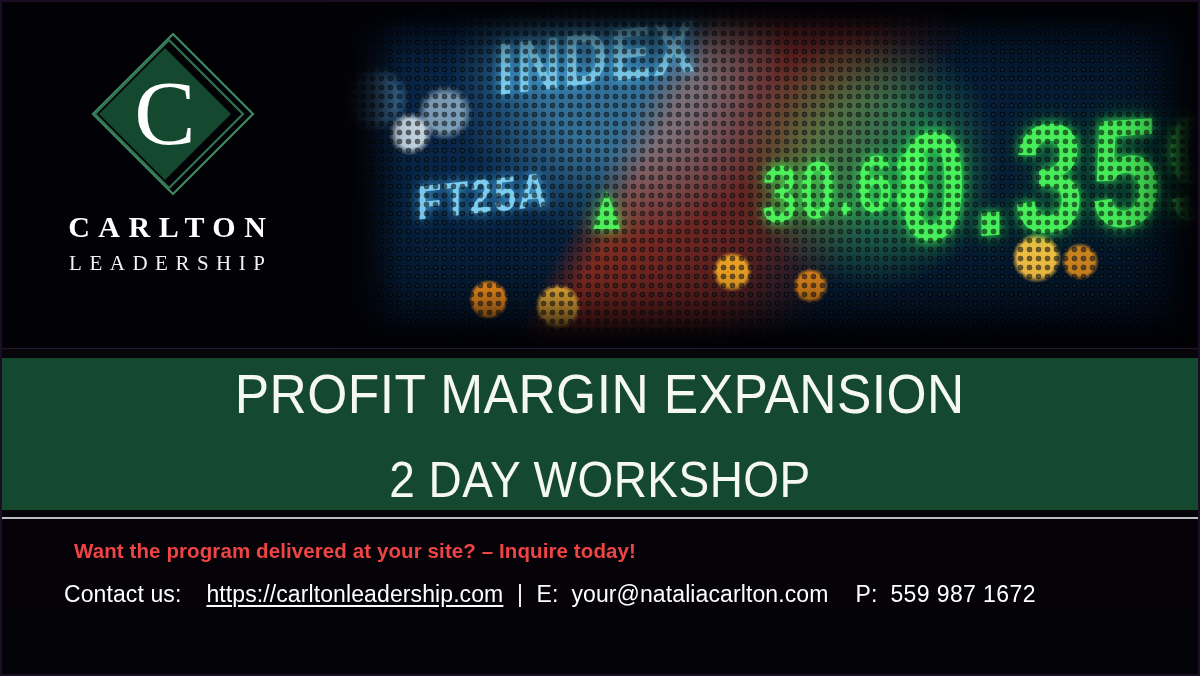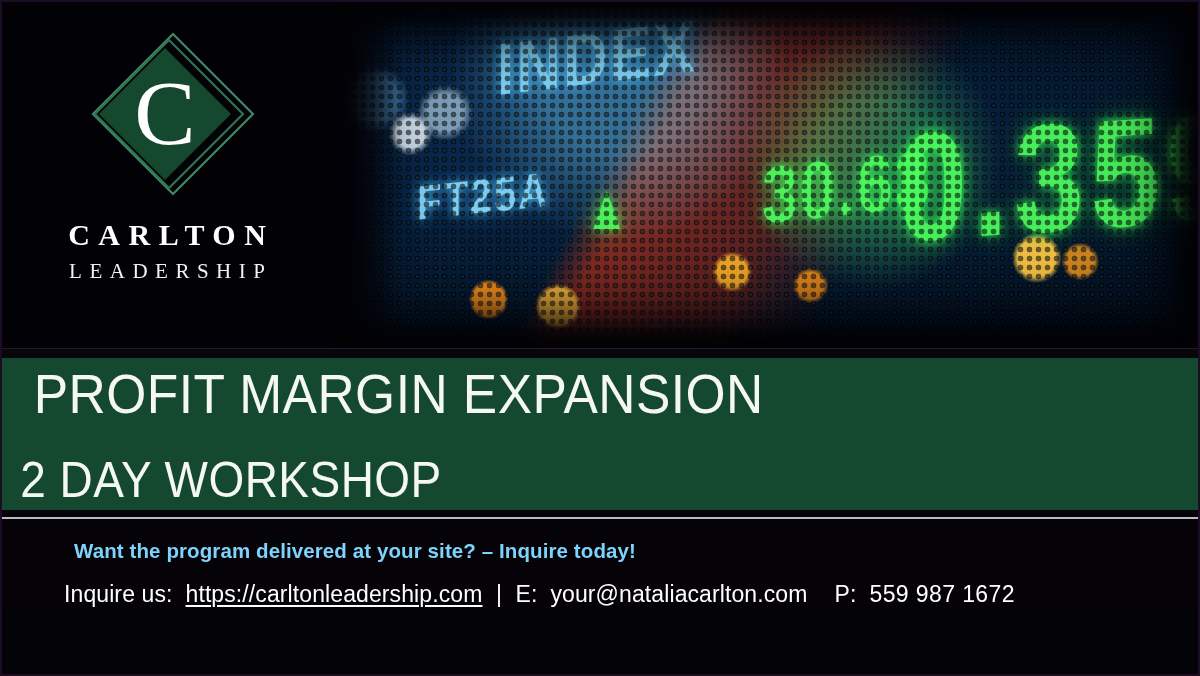--- a/index.html
+++ b/index.html
@@ -51,21 +51,21 @@
   .logo-mark svg { display:block; width:180px; height:180px; }
 
   .logo-word {
     color:#ffffff;
     font-family:"Liberation Serif", serif;
     font-weight:700;
     font-size:30px;
     letter-spacing:8.5px;
     text-indent:8.5px;
     line-height:1;
-    margin-top:8px;
+    margin-top:0;
   }
   .logo-sub {
     color:#f2f2f2;
     font-family:"Liberation Serif", serif;
     font-weight:400;
     font-size:21px;
     letter-spacing:7.5px;
     text-indent:7.5px;
     line-height:1;
     margin-top:11px;
@@ -154,21 +154,21 @@
     width:100%; height:10px;
     background:#07070b;
     border-top:1px solid #241830;
   }
   .banner {
     width:100%;
     height:152px;
     background:#14492F;
     display:flex;
     flex-direction:column;
-    align-items:flex-start;
+    align-items:center;
     justify-content:center;
     padding-top:4px;
     gap:22px;
   }
   .banner-line1 {
     color:#f5f7f2;
     font-family:"Liberation Sans Narrow","Liberation Sans", sans-serif;
     font-weight:400;
     font-size:56px;
     line-height:1.06;
@@ -192,38 +192,38 @@
   .sep-black { width:100%; height:7px; background:#050409; }
   .sep-light { width:100%; height:2px; background:#b9bcc4; }
 
   .footer {
     width:100%;
     height:auto;
     background:#050308;
     padding:20px 0 0 0;
   }
   .tagline {
-    color:#7dd3fc;
+    color:#ef4444;
     font-size:20.5px;
     font-weight:700;
     letter-spacing:.1px;
     padding-left:72px;
     line-height:1.2;
   }
   .contact {
     color:#ffffff;
     font-size:23px;
     font-weight:400;
     letter-spacing:.1px;
     padding-left:62px;
     margin-top:16px;
     line-height:1.25;
     white-space:nowrap;
   }
-  .contact .url { text-underline-offset:3px; }
+  .contact .url { text-underline-offset:3px;margin-left:12px; }
   .contact .pipe { padding:0 7px; }
   .contact .gap  { display:inline-block; width:14px; }
   .contact .phone { letter-spacing:.4px; }
 
   .tail { width:100%; height:62px; background:#030207; }
 </style>
 </head>
 <body>
 
 <div class="poster">
@@ -268,21 +268,21 @@
     <div class="banner-line2">2 DAY WORKSHOP</div>
   </div>
 
   <div class="sep-black"></div>
   <div class="sep-light"></div>
 
   <div class="footer">
     <div class="tagline">Want the program delivered at your site? – Inquire today!</div>
 
     <div class="contact">
-      <span>Inquire us:</span>
+      <span>Contact us:</span>
       <span>&nbsp;</span><a class="url" href="#" style="color:#fff">https://carltonleadership.com</a>
       <span class="pipe">|</span>
       <span>E:</span>
       <span>&nbsp;</span><span>your@nataliacarlton.com</span>
       <span class="gap"></span>
       <span>P:</span>
       <span>&nbsp;</span><span class="phone">559 987 1672</span>
     </div>
   </div>
 

